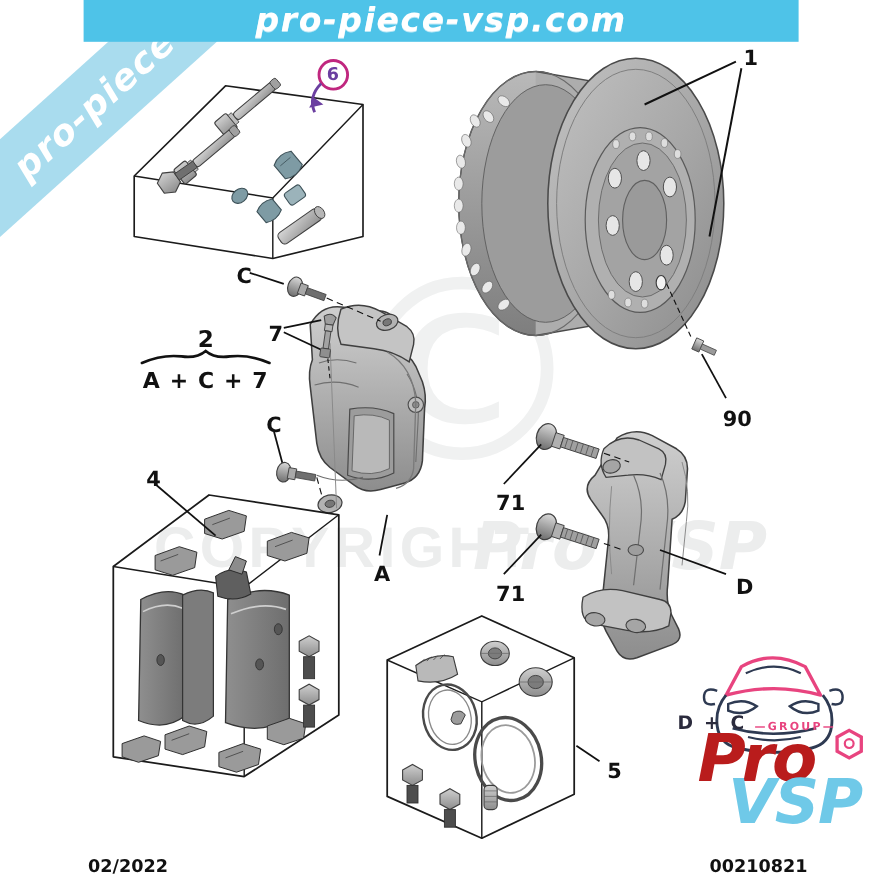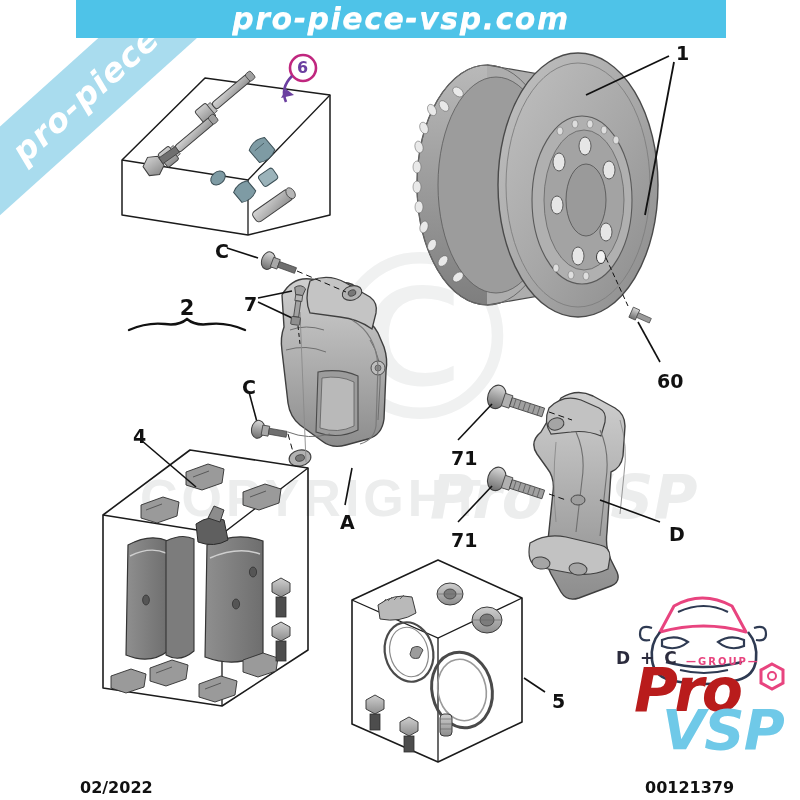--- a/index.html
+++ b/index.html
@@ -500,37 +500,38 @@
   </div>
 
   <div class="header-band"></div>
   <div class="header-text">pro-piece-vsp.com</div>
 
   <div class="lbl" style="left:676px;top:44px;">1</div>
   <div class="lbl" style="left:297px;top:60px;color:#6b3fa0;font-size:16px;">6</div>
   <div class="lbl" style="left:215px;top:242px;">C</div>
   <div class="lbl" style="left:244px;top:295px;">7</div>
   <div class="lbl" style="left:242px;top:378px;">C</div>
-  <div class="lbl" style="left:657px;top:372px;">60</div>
+  <div class="lbl" style="left:657px;top:372px;">90</div>
   <div class="lbl" style="left:133px;top:427px;">4</div>
   <div class="lbl" style="left:451px;top:449px;">71</div>
   <div class="lbl" style="left:340px;top:513px;">A</div>
   <div class="lbl" style="left:451px;top:531px;">71</div>
   <div class="lbl" style="left:669px;top:525px;">D</div>
   <div class="lbl" style="left:552px;top:692px;">5</div>
 
   <div class="brace-grp">
     <div class="top">2</div>
     <svg class="brace-svg" width="120" height="14" viewBox="0 0 120 14">
       <path d="M2 12 q18 -8 36 -6 q14 2 22 -5 q8 7 22 5 q18 -2 36 6" fill="none" stroke="#111" stroke-width="2.4" stroke-linecap="round"></path>
     </svg>
+    <div class="bot">A + C + 7</div>
   </div>
 
   <div class="foot left">02/2022</div>
-  <div class="foot right">00121379</div>
+  <div class="foot right">00210821</div>
 
   <div class="logo">
     <svg width="180" height="110" style="position:absolute;left:0;top:0;">
 
       <path d="M62 28 q28 -16 58 0 l14 26 q-42 -12 -86 0 z" fill="none" stroke="#e8447f" stroke-width="3" stroke-linejoin="round"></path>
 
       <path d="M48 54 q-10 12 -8 28 q2 16 18 20 q34 8 68 0 q16 -4 18 -20 q2 -16 -8 -28" fill="none" stroke="#2e3a52" stroke-width="2.6"></path>
 
       <path d="M66 34 q26 -12 50 0" fill="none" stroke="#2e3a52" stroke-width="2"></path>
 

